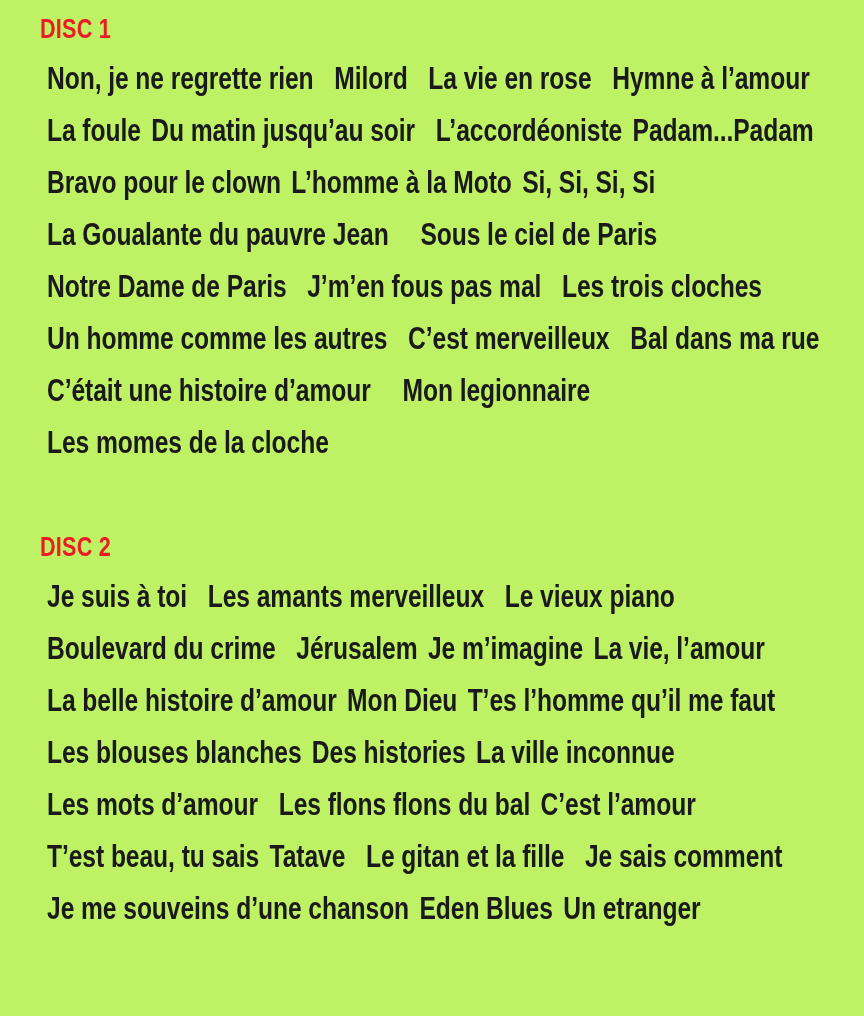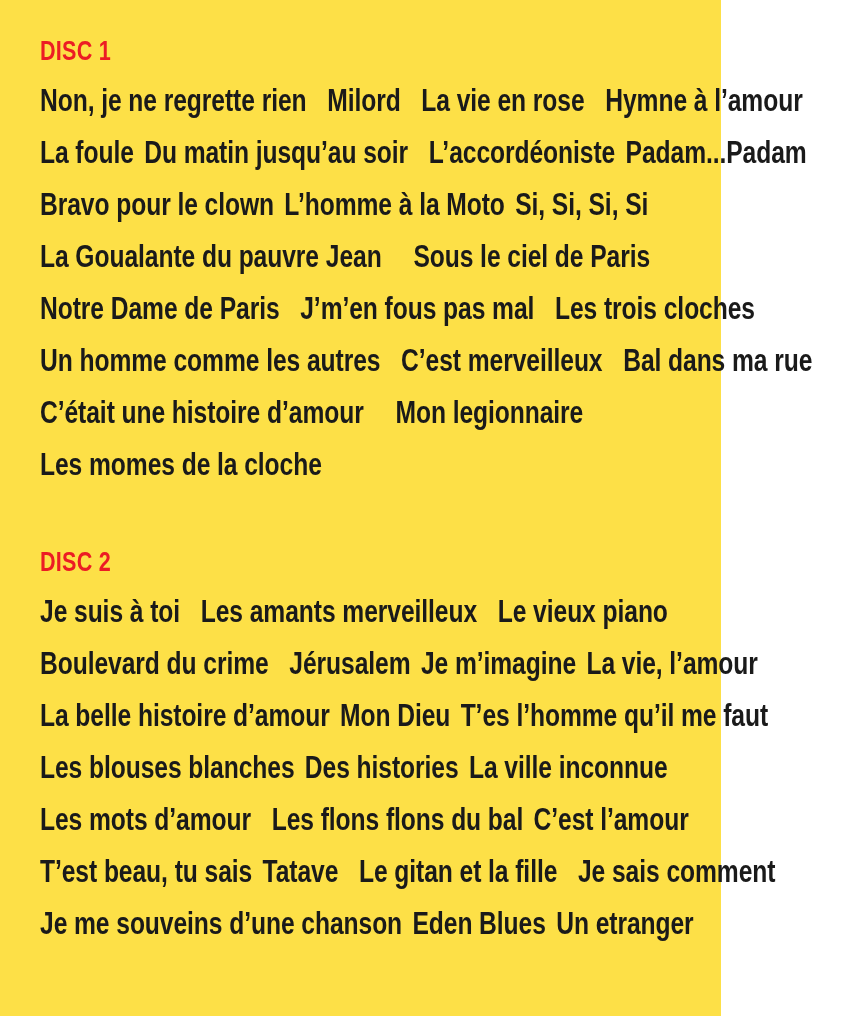--- a/index.html
+++ b/index.html
@@ -10,25 +10,25 @@
   body {
     width: 864px;
     height: 1016px;
     background: #ffffff;
     font-family: "Liberation Sans", "DejaVu Sans", sans-serif;
     overflow: hidden;
   }
 
   .page {
     position: relative;
-    width: 721px;
+    width: 864px;
     height: 1016px;
-    background: #fde047;
+    background: #bef264;
     box-sizing: border-box;
-    padding: 36px 30px 0 40px;
+    padding: 14px 30px 0 40px;
   }
 
   
   .disc-section {
     margin: 0;
     padding: 0;
   }
 
   .disc-heading {
     color: #ec1c24;
@@ -37,21 +37,21 @@
     line-height: 30px;
     letter-spacing: 0.3px;
     margin: 0 0 9px 0;
     transform: scaleX(0.80);
     transform-origin: left center;
     white-space: nowrap;
     font-family: "Liberation Sans", "DejaVu Sans", sans-serif;
   }
 
   .track-lines {
-    margin: 0;
+    margin: 7px;
     padding: 0;
     list-style: none;
   }
 
   .track-line {
     color: #1a1a1a;
     font-weight: bold;
     font-size: 31px;
     line-height: 52px;
     height: 52px;

